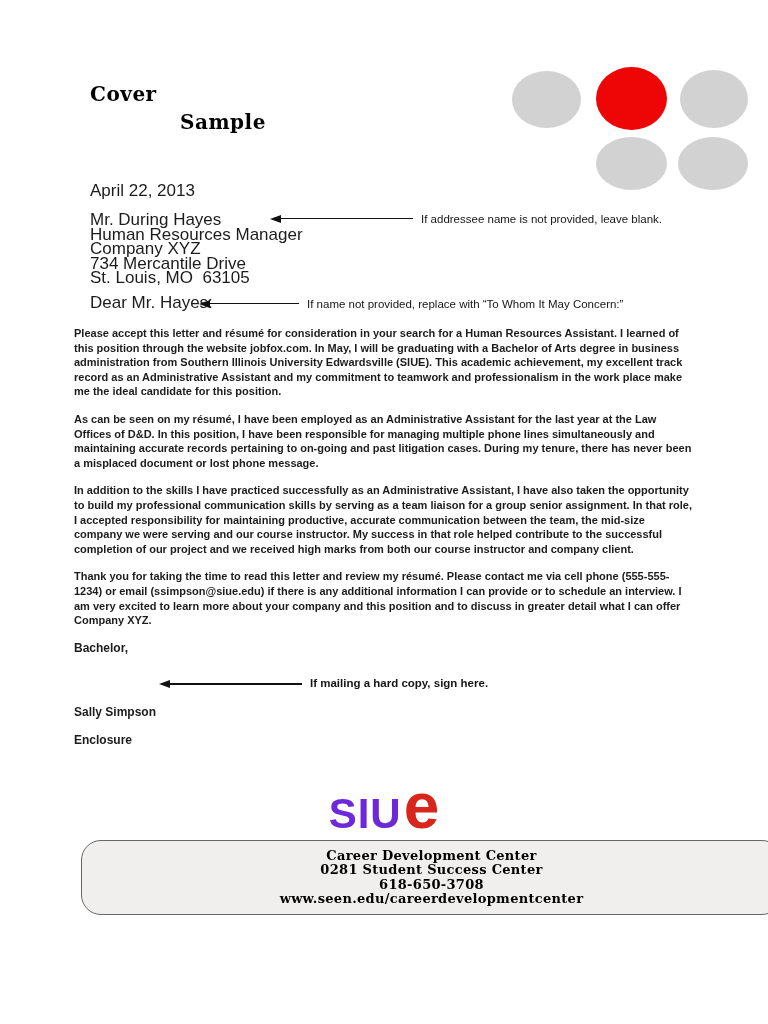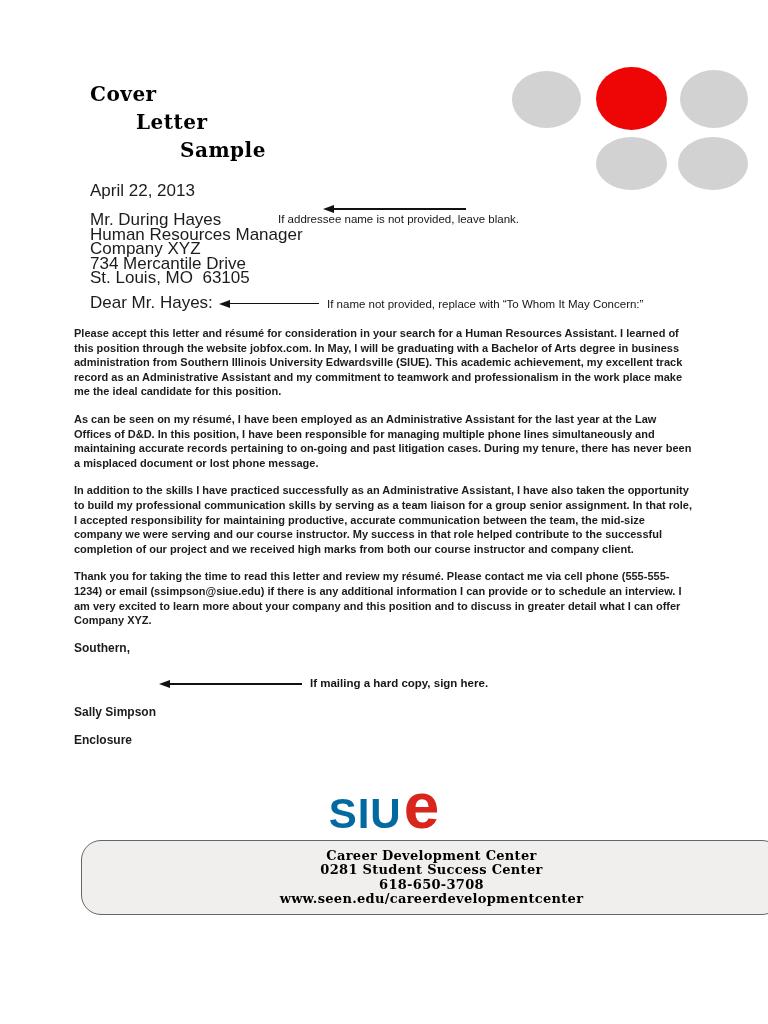--- a/index.html
+++ b/index.html
@@ -34,53 +34,52 @@
   .line12{font-size:17px;line-height:14.6px;white-space:pre;}
   .date{position:absolute;left:90px;top:184px;}
   .address{position:absolute;left:90px;top:213px;}
   .greeting{position:absolute;left:90px;top:296px;}
   
   .ann{position:absolute;display:flex;align-items:center;height:15px;font-size:11.5px;color:#161616;}
   .arrow{display:flex;align-items:center;}
   .arrow .head{width:0;height:0;border-top:4.5px solid transparent;border-bottom:4.5px solid transparent;border-right:11px solid #111;}
   .arrow .shaft{height:1.8px;background:#111;}
   .ann .txt{margin-left:8px;white-space:nowrap;}
-  .ann1{left:270px;top:205px;flex-direction:column;}  .ann1 .shaft{width:132px;}
-  .ann2{left:219px;top:296px;}  .ann2 .shaft{width:89px;}
+  .ann1{left:270px;top:211px;}  .ann1 .shaft{width:132px;}
+  .ann2{left:199px;top:296px;}  .ann2 .shaft{width:89px;}
   .ann3 .shaft{width:132px;}
   
   .letter-body{position:absolute;left:74px;top:326px;width:622px;font-size:11px;line-height:14.6px;font-weight:bold;}
   .letter-body p{margin:0 0 13px 0;}
   .closing,.signature,.enclosure{font-size:12px;line-height:14.6px;}
   .ann3{position:static;margin:21px 0 0 85px;}
   .signature{margin-top:14px;}
   .enclosure{margin-top:13px;}
   
   .logo{position:absolute;left:0;right:0;top:783px;text-align:center;line-height:46px;}
-  .logo .siu{font-size:42px;font-weight:700;color:#0369a1;letter-spacing:1px;}
+  .logo .siu{font-size:42px;font-weight:700;color:#6d28d9;letter-spacing:1px;}
   .logo .e{font-size:64px;font-weight:800;color:var(--logo-red);margin-left:2px;}
   
   .footer-box{
     position:absolute;left:33px;top:840px;width:701px;height:75px;
     background:#f0efee;border:1.5px solid #666;border-radius:20px;
     display:flex;align-items:center;justify-content:center;margin-left:48px;
   }
   .footer-text{
     text-align:center;font-family:"DejaVu Serif",serif;font-weight:bold;color:#000;
     font-size:13px;line-height:14.2px;letter-spacing:.3px;
   }
 </style>
 </head>
 <body>
 
 <div class="page">
 
   <div class="doc-title">
     <div class="t1">Cover</div>
-    <div class="t2">Letter</div>
     <div class="t3">Sample</div>
   </div>
 
   <div class="dot d1"></div>
   <div class="dot d2 red"></div>
   <div class="dot d3"></div>
   <div class="dot d4"></div>
   <div class="dot d5"></div>
 
   <div class="date line12">April 22, 2013</div>
@@ -110,21 +109,21 @@
       </span>
     <span class="txt">If name not provided, replace with “To Whom It May Concern:”</span>
   </div>
 
   <div class="letter-body">
     <p>Please accept this letter and résumé for consideration in your search for a Human Resources Assistant. I learned of this position through the website jobfox.com. In May, I will be graduating with a Bachelor of Arts degree in business administration from Southern Illinois University Edwardsville (SIUE). This academic achievement, my excellent track record as an Administrative Assistant and my commitment to teamwork and professionalism in the work place make me the ideal candidate for this position.</p>
     <p>As can be seen on my résumé, I have been employed as an Administrative Assistant for the last year at the Law Offices of D&amp;D. In this position, I have been responsible for managing multiple phone lines simultaneously and maintaining accurate records pertaining to on-going and past litigation cases. During my tenure, there has never been a misplaced document or lost phone message.</p>
     <p>In addition to the skills I have practiced successfully as an Administrative Assistant, I have also taken the opportunity to build my professional communication skills by serving as a team liaison for a group senior assignment. In that role, I accepted responsibility for maintaining productive, accurate communication between the team, the mid-size company we were serving and our course instructor. My success in that role helped contribute to the successful completion of our project and we received high marks from both our course instructor and company client.</p>
     <p>Thank you for taking the time to read this letter and review my résumé. Please contact me via cell phone (555-555-1234) or email (ssimpson@siue.edu) if there is any additional information I can provide or to schedule an interview. I am very excited to learn more about your company and this position and to discuss in greater detail what I can offer Company XYZ.</p>
 
-    <div class="closing">Southern,</div>
+    <div class="closing">Bachelor,</div>
 
     <div class="ann ann3">
       <span class="arrow">
           <span class="head"></span>
           <span class="shaft"></span>
         </span>
       <span class="txt">If mailing a hard copy, sign here.</span>
     </div>
 
     <div class="signature">Sally Simpson</div>

